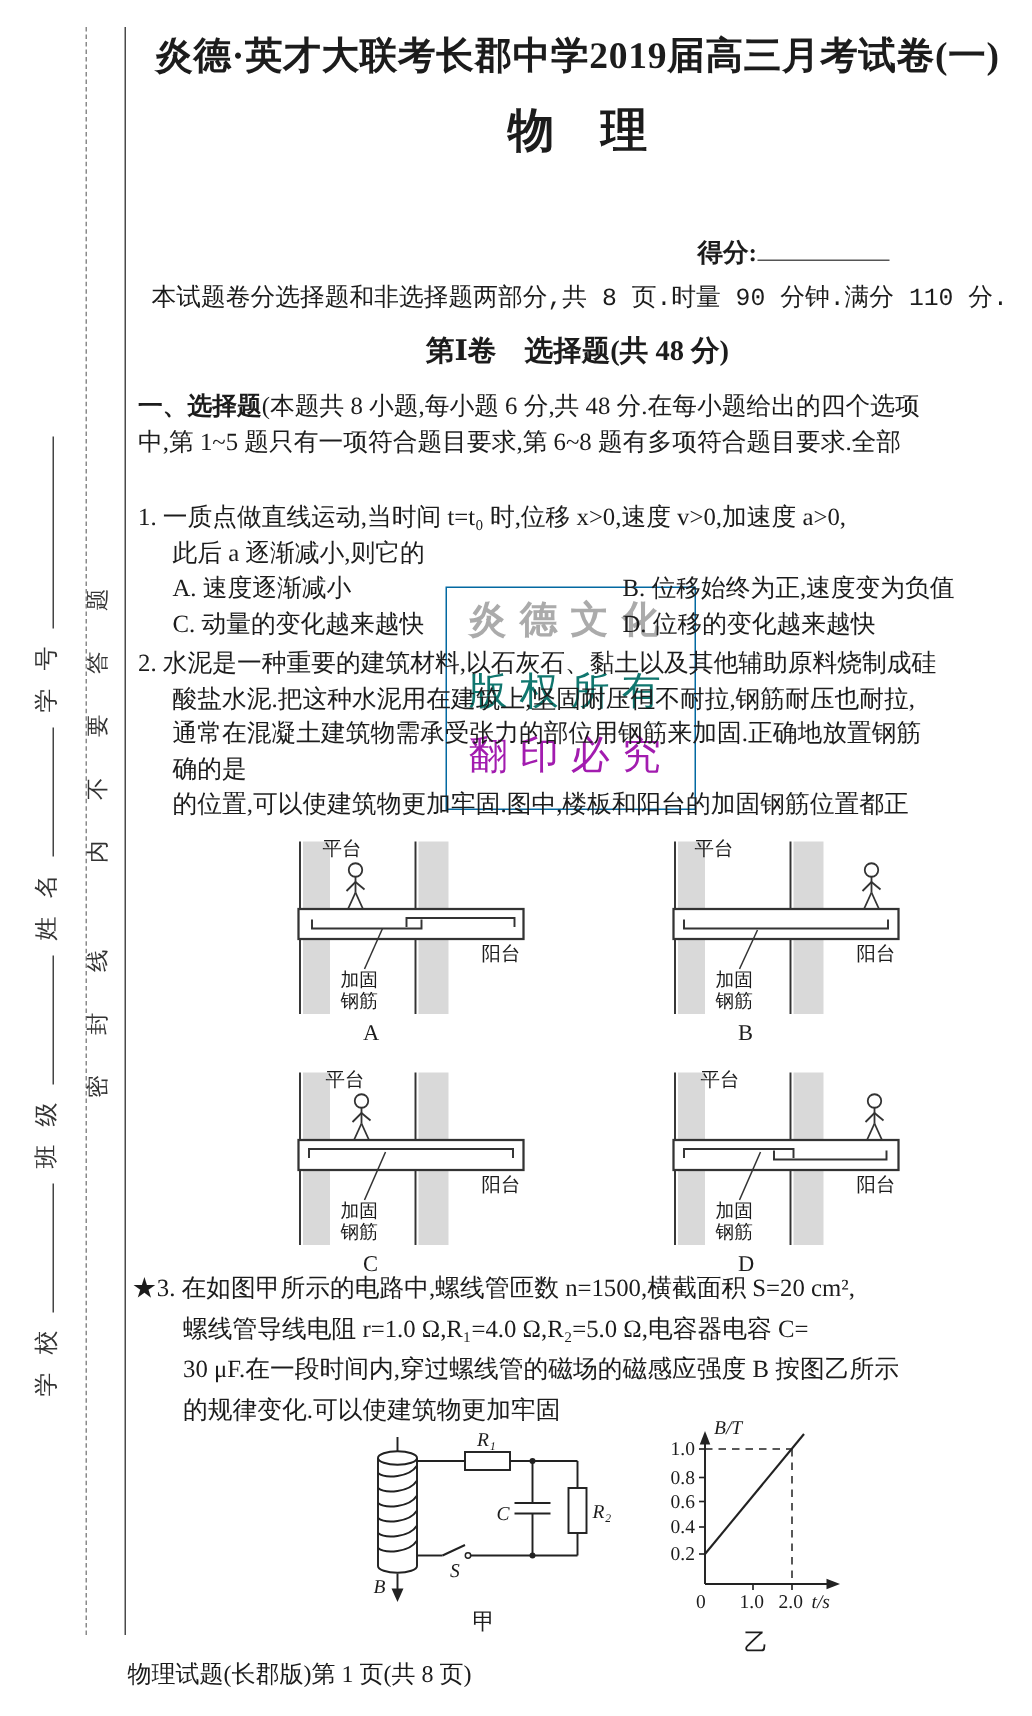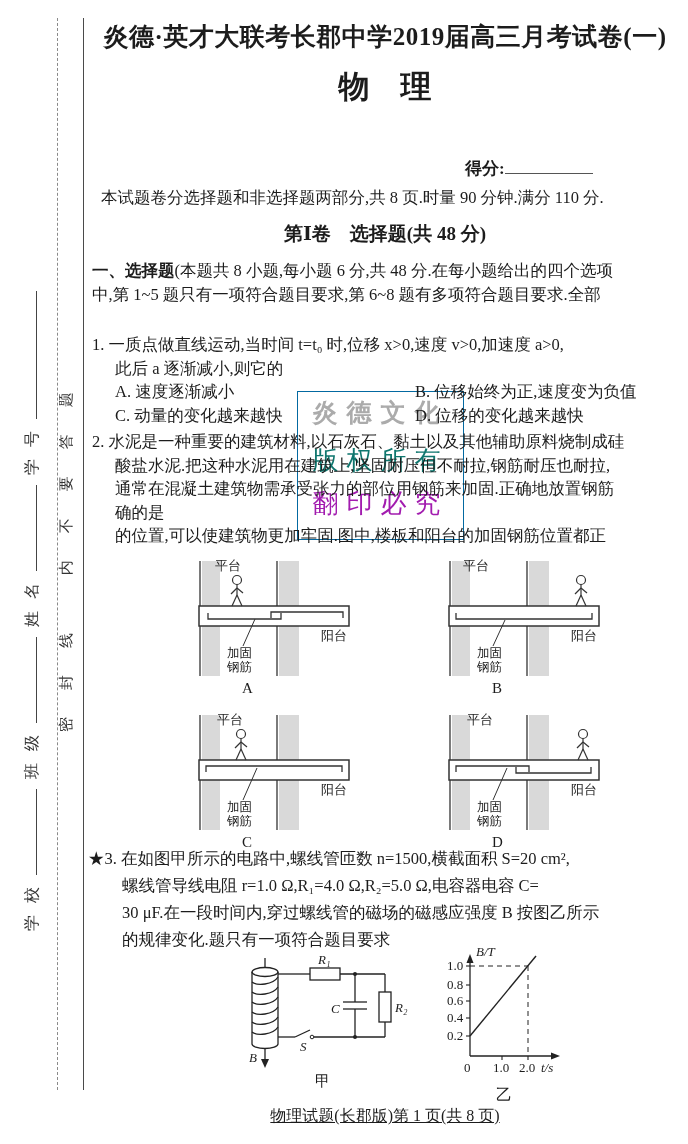--- a/index.html
+++ b/index.html
@@ -24,34 +24,34 @@
   .wm1 { margin-top:4px; font-size:25px; font-weight:bold; letter-spacing:9px; color:#ababab; }
   .wm2 { margin-top:14px; font-size:26px; letter-spacing:8px; color:#0f766e; }
   .wm3 { margin-top:8px;  font-size:26px; letter-spacing:8px; color:#a21caf; }
   
   .content { position:absolute; left:85px; top:0; width:600px; height:962px; z-index:2; }
   .abs { position:absolute; }
   .page-title { top:20px; left:0; width:100%; text-align:center; font-size:25px; font-weight:bold; letter-spacing:0.5px; }
   .subject-title { top:66px; left:0; width:100%; text-align:center; font-size:31px; font-weight:bold;font-family:Liberation Serif, serif; }
   .score-row { top:157px; left:380px; font-size:17px; font-weight:bold; }
   .score-row .blank { display:inline-block; width:88px; height:15px; border-bottom:1.5px solid #555; }
-  .info-line { top:187px; left:16px; width:584px; font-size:16.5px; }
+  .info-line { top:187px; left:16px; width:584px; font-size:16.5px;font-family:Liberation Mono, monospace; }
   .sec-heading { top:221px; left:0; width:100%; text-align:center; font-size:19px; font-weight:bold; }
   .tblock { font-size:16.5px; line-height:23.5px; }
   .intro { top:259px; left:7px; width:590px; }
   .intro .lead { font-weight:bold; }
   .q1 { top:333px; left:7px; width:590px; }
   .q2 { top:430px; left:7px; width:590px; }
   .q3 { top:845px; left:3px; width:594px; font-size:16.5px; line-height:27px;font-family:Liberation Serif, serif; }
   .indent { padding-left:23px; }
   .indent3 { padding-left:34px; }
   .opt-row { position:relative; height:23.5px; }
   .opt-row .oA { position:absolute; left:23px; }
   .opt-row .oB { position:absolute; left:323px; }
-  .footer { top:1106px; left:0; width:100%; text-align:center; font-size:16px;text-decoration:underline; }
+  .footer { top:1106px; left:0; width:100%; font-size:16px; }
   
   svg { position:absolute; overflow:visible; }
   svg text { font-family:"Liberation Serif","DejaVu Serif",serif; fill:#1c1c1c; }
   .fig-letter { font-size:15px; }
 </style>
 </head>
 <body>
 
 <div id="paper">
 
@@ -202,21 +202,21 @@
       <text x="136" y="84" font-size="13">阳台</text>
       <text x="42" y="101" font-size="12.5">加固</text>
       <text x="42" y="115" font-size="12.5">钢筋</text>
       <text x="57" y="137" class="fig-letter">D</text>
     </svg>
 
     <div class="abs q3">
       <div><span>★</span><span>3. 在如图甲所示的电路中,螺线管匝数 n=1500,横截面积 S=20 cm²,</span></div>
       <div class="indent3">螺线管导线电阻 r=1.0 Ω,R₁=4.0 Ω,R₂=5.0 Ω,电容器电容 C=</div>
       <div class="indent3">30 μF.在一段时间内,穿过螺线管的磁场的磁感应强度 B 按图乙所示</div>
-      <div class="indent3">的规律变化.题只有一项符合题目要求</div>
+      <div class="indent3">的规律变化.可以使建筑物更加牢固</div>
     </div>
 
     <svg style="left:155px; top:952px;" width="180" height="140" viewBox="0 0 180 140">
       <g stroke="#222" stroke-width="1.3" fill="none">
         <line x1="25" y1="6" x2="25" y2="16"></line>
         <ellipse cx="25" cy="20" rx="13" ry="4.5"></ellipse>
         <line x1="12" y1="20" x2="12" y2="92"></line>
         <line x1="38" y1="20" x2="38" y2="92"></line>
         <path d="M12 92 a13 4.5 0 0 0 26 0"></path>
         <path d="M38 25 C33 33,17 34,12 30"></path>

